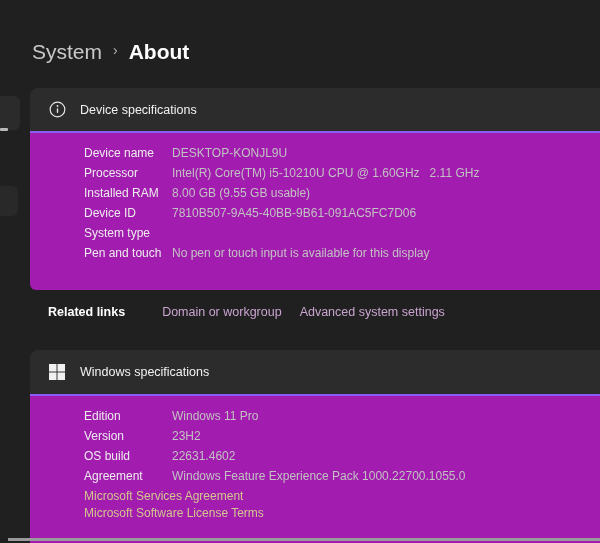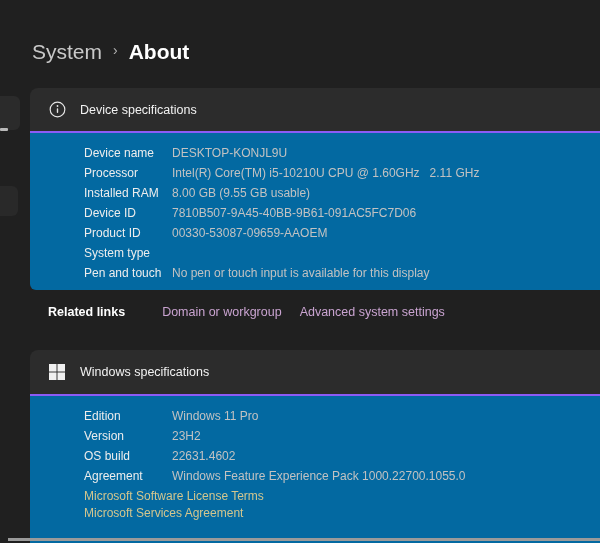--- a/index.html
+++ b/index.html
@@ -20,21 +20,21 @@
   
   .card{position:absolute;left:30px;width:570px;}
   .card1{top:88px;}
   .card2{top:350px;}
   .card-header{height:43px;background:#2c2c2c;border-radius:8px 0 0 0;display:flex;align-items:center;
                padding-left:18px;gap:14px;border-bottom:2px solid #8b5cf6;cursor:pointer;}
   .card2 .card-header{height:44px;}
   .card-title{color:#f2f2f2;font-size:12.5px;}
   .icon-wrap{width:18px;height:18px;display:flex;align-items:center;justify-content:center;}
 
-  .card-body{background:#0369a1;padding:10px 8px 0 54px;}
+  .card-body{background:#a21caf;padding:10px 8px 0 54px;}
   .card1 .card-body{height:147px;border-radius:0 0 0 6px;}
   .card2 .card-body{height:138px;}
 
   .spec-row{display:flex;height:20px;align-items:center;font-size:12px;}
   .spec-label{width:88px;flex-shrink:0;color:#ededed;}
   .spec-value{color:#c2c2c2;white-space:pre-wrap;}
 
   
   .related{position:absolute;left:48px;top:305px;display:flex;align-items:center;font-size:12.5px;}
   .related-label{color:#ffffff;font-weight:700;margin-right:37px;}
@@ -83,24 +83,20 @@
       </div>
       <div class="spec-row">
         <span class="spec-label">Installed RAM</span>
         <span class="spec-value">8.00 GB (9.55 GB usable)</span>
       </div>
       <div class="spec-row">
         <span class="spec-label">Device ID</span>
         <span class="spec-value">7810B507-9A45-40BB-9B61-091AC5FC7D06</span>
       </div>
       <div class="spec-row">
-        <span class="spec-label">Product ID</span>
-        <span class="spec-value">00330-53087-09659-AAOEM</span>
-      </div>
-      <div class="spec-row">
         <span class="spec-label">System type</span>
       </div>
       <div class="spec-row">
         <span class="spec-label">Pen and touch</span>
         <span class="spec-value">No pen or touch input is available for this display</span>
       </div>
     </div>
   </section>
 
   <div class="related">
@@ -132,20 +128,20 @@
       </div>
       <div class="spec-row">
         <span class="spec-label">OS build</span>
         <span class="spec-value">22631.4602</span>
       </div>
       <div class="spec-row">
         <span class="spec-label">Agreement</span>
         <span class="spec-value">Windows Feature Experience Pack 1000.22700.1055.0</span>
       </div>
       <div class="footer-links">
+        <a class="footer-link">Microsoft Services Agreement</a>
         <a class="footer-link">Microsoft Software License Terms</a>
-        <a class="footer-link">Microsoft Services Agreement</a>
       </div>
     </div>
   </section>
 
   <div class="bottom-bar"></div>
 </div>
 
 </body></html>

